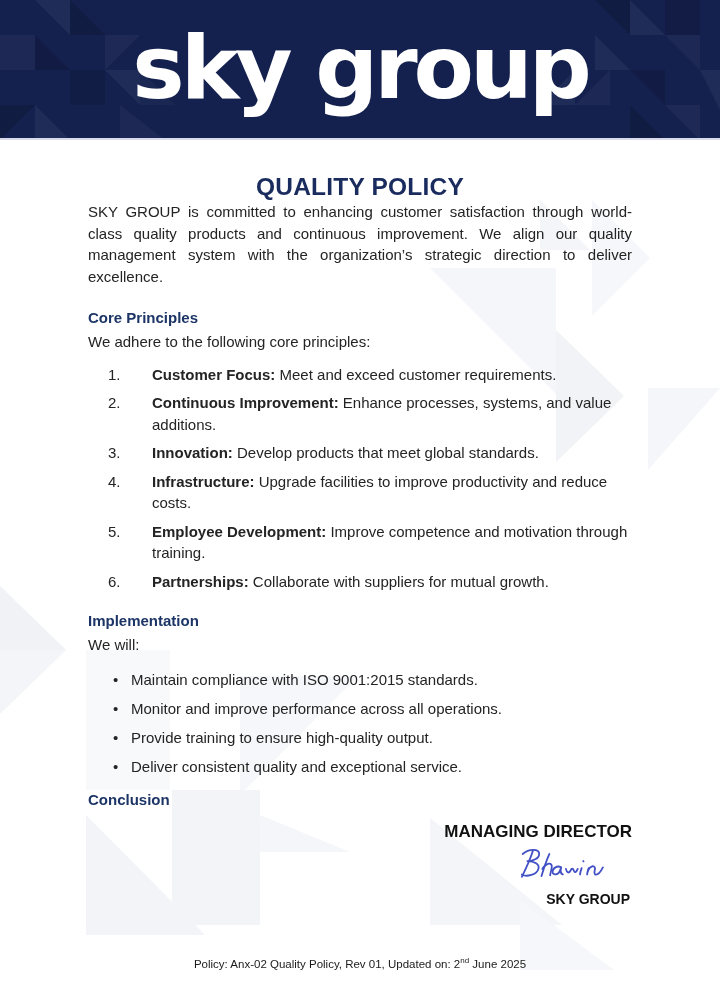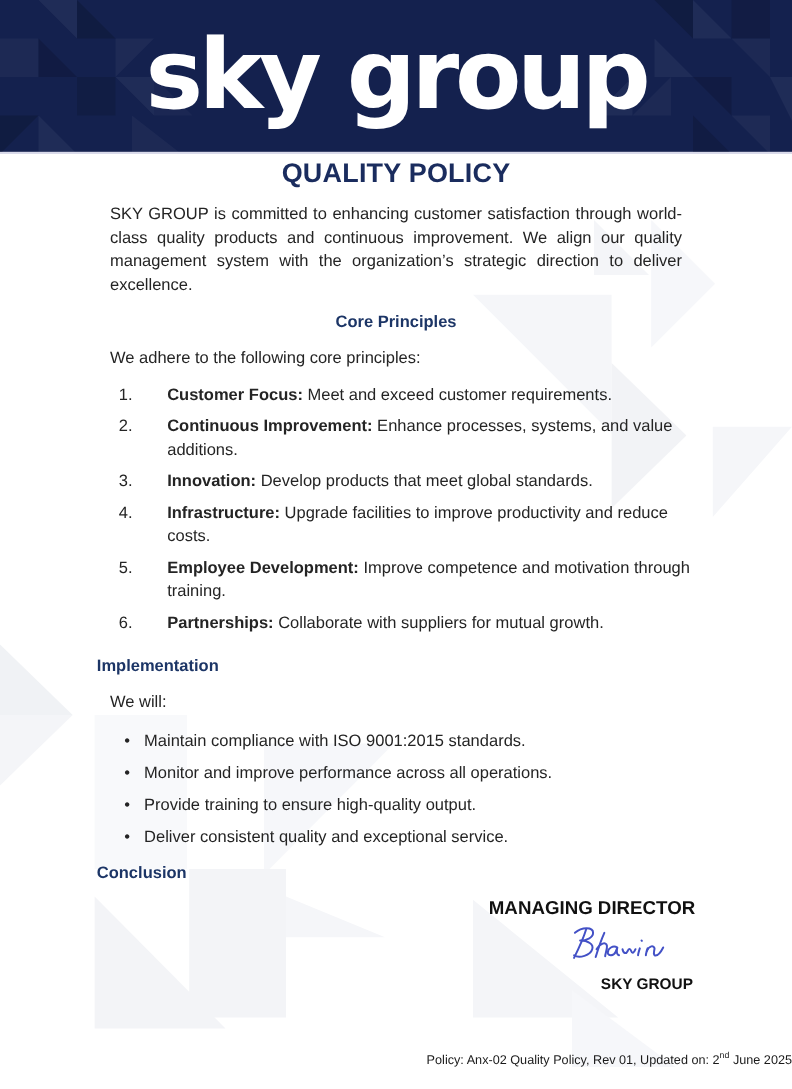--- a/index.html
+++ b/index.html
@@ -48,38 +48,38 @@
   
   .content {
     position: relative;
     z-index: 1;
     padding: 0 88px;
     color: #242424;
     font-size: 15px;
     line-height: 21.5px;
   }
   .doc-title {
-    margin-top: 3px;
+    margin-top: 32px;
     text-align: center;
     font-size: 24.5px;
     font-weight: bold;
     letter-spacing: 0.2px;
     color: #1A2C5E;
     line-height: 29px;
   }
   h2.sec-heading {
     font-size: 15px;
     font-weight: bold;
     color: #1C3566;
     line-height: 21px;
     margin-top: 17px;
     margin-bottom: 3px;
   }
-  h2.sec-heading.tight { margin-top: 7px; text-align: center; }
-  p.body-text { margin: 12px; }
+  h2.sec-heading.tight { margin-top: 20px; }
+  p.body-text { margin: 0; }
   p.justified { text-align: justify; }
 
   .num-list { margin: 11px 0 0 0; }
   .num-item { display: flex; margin-bottom: 7px; }
   .num-item .num {
     width: 64px;
     flex: 0 0 64px;
     padding-left: 20px;
   }
   .num-item .item-text { flex: 1; }
@@ -112,21 +112,21 @@
     color: #111111;
     line-height: 18px;
     padding-right: 2px;
   }
 
   
   .footer {
     position: absolute;
     left: 0; right: 0;
     bottom: 20px;
-    text-align: right;
+    text-align: center;
     font-size: 11.5px;
     color: #1a1a1a;
     z-index: 1;
   }
   .footer sup { font-size: 8px; }
 </style>
 </head>
 <body>
 
 <div class="page">

